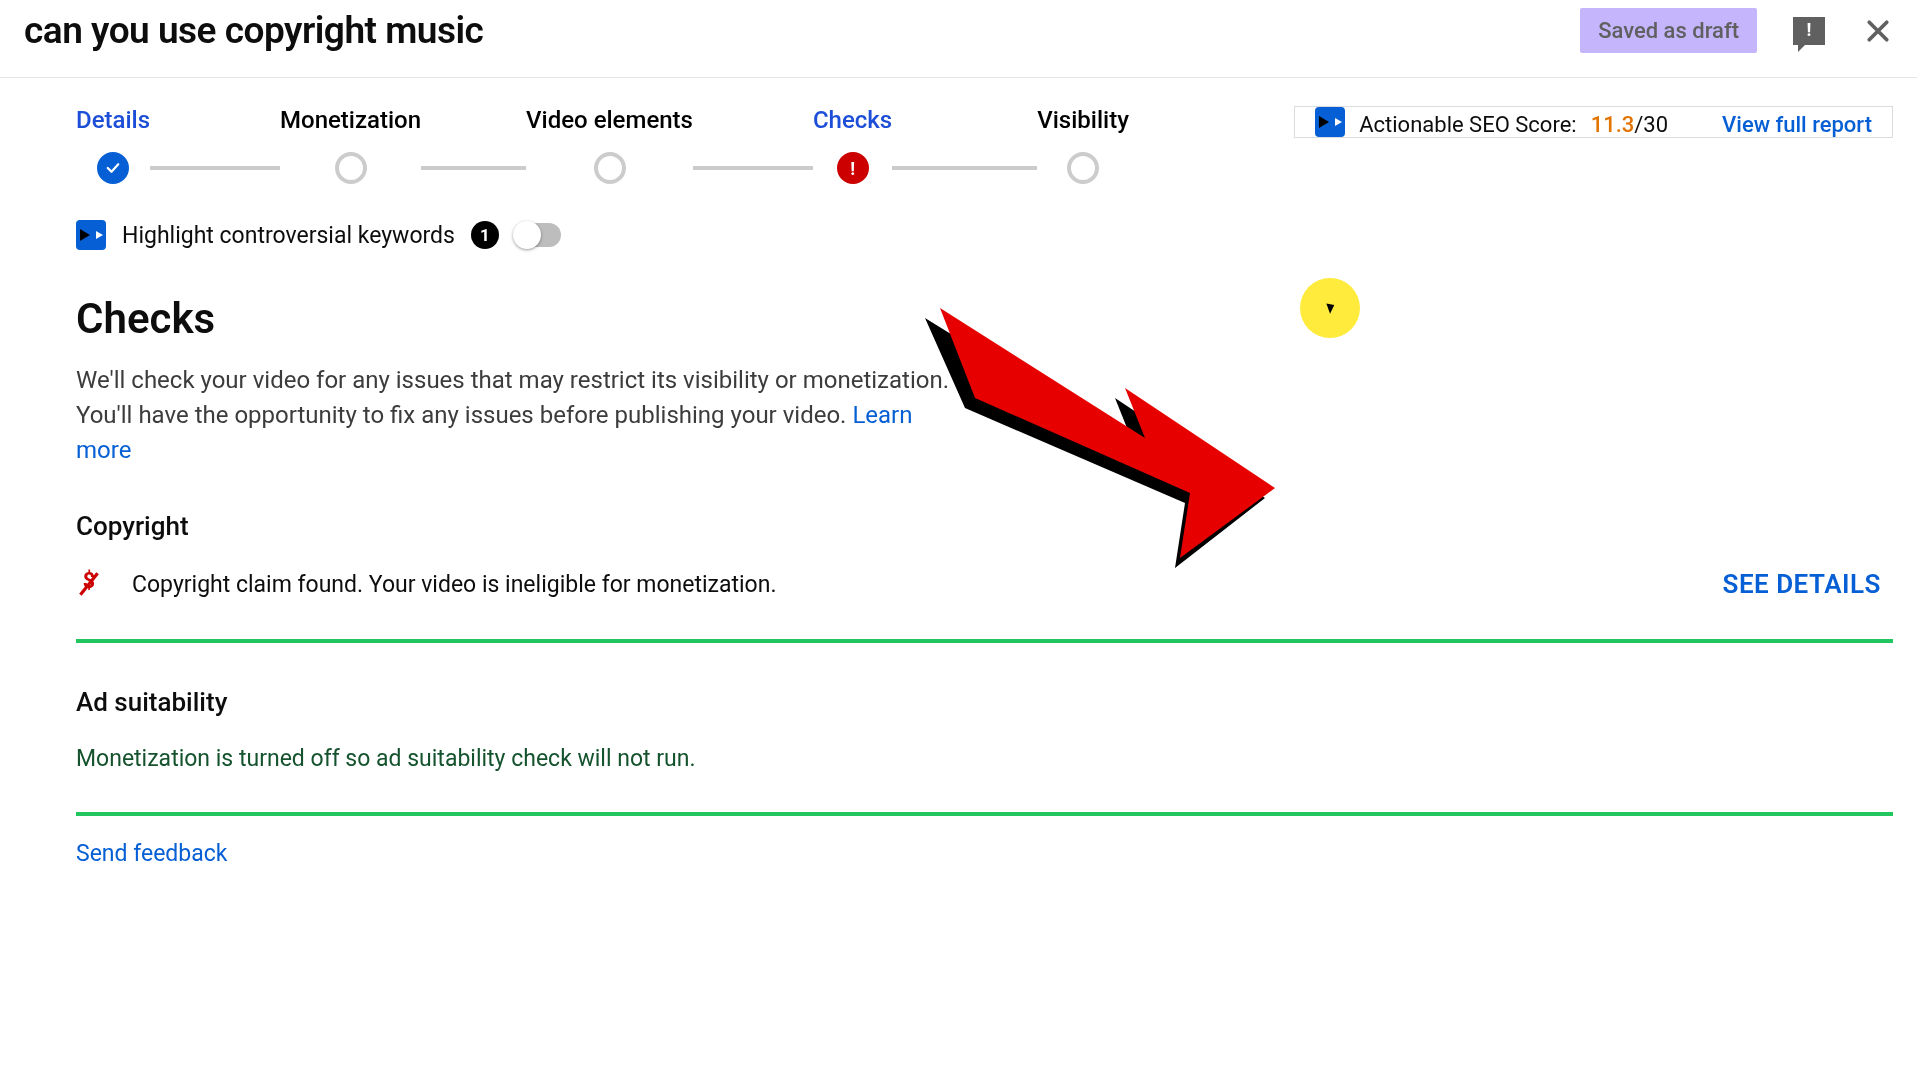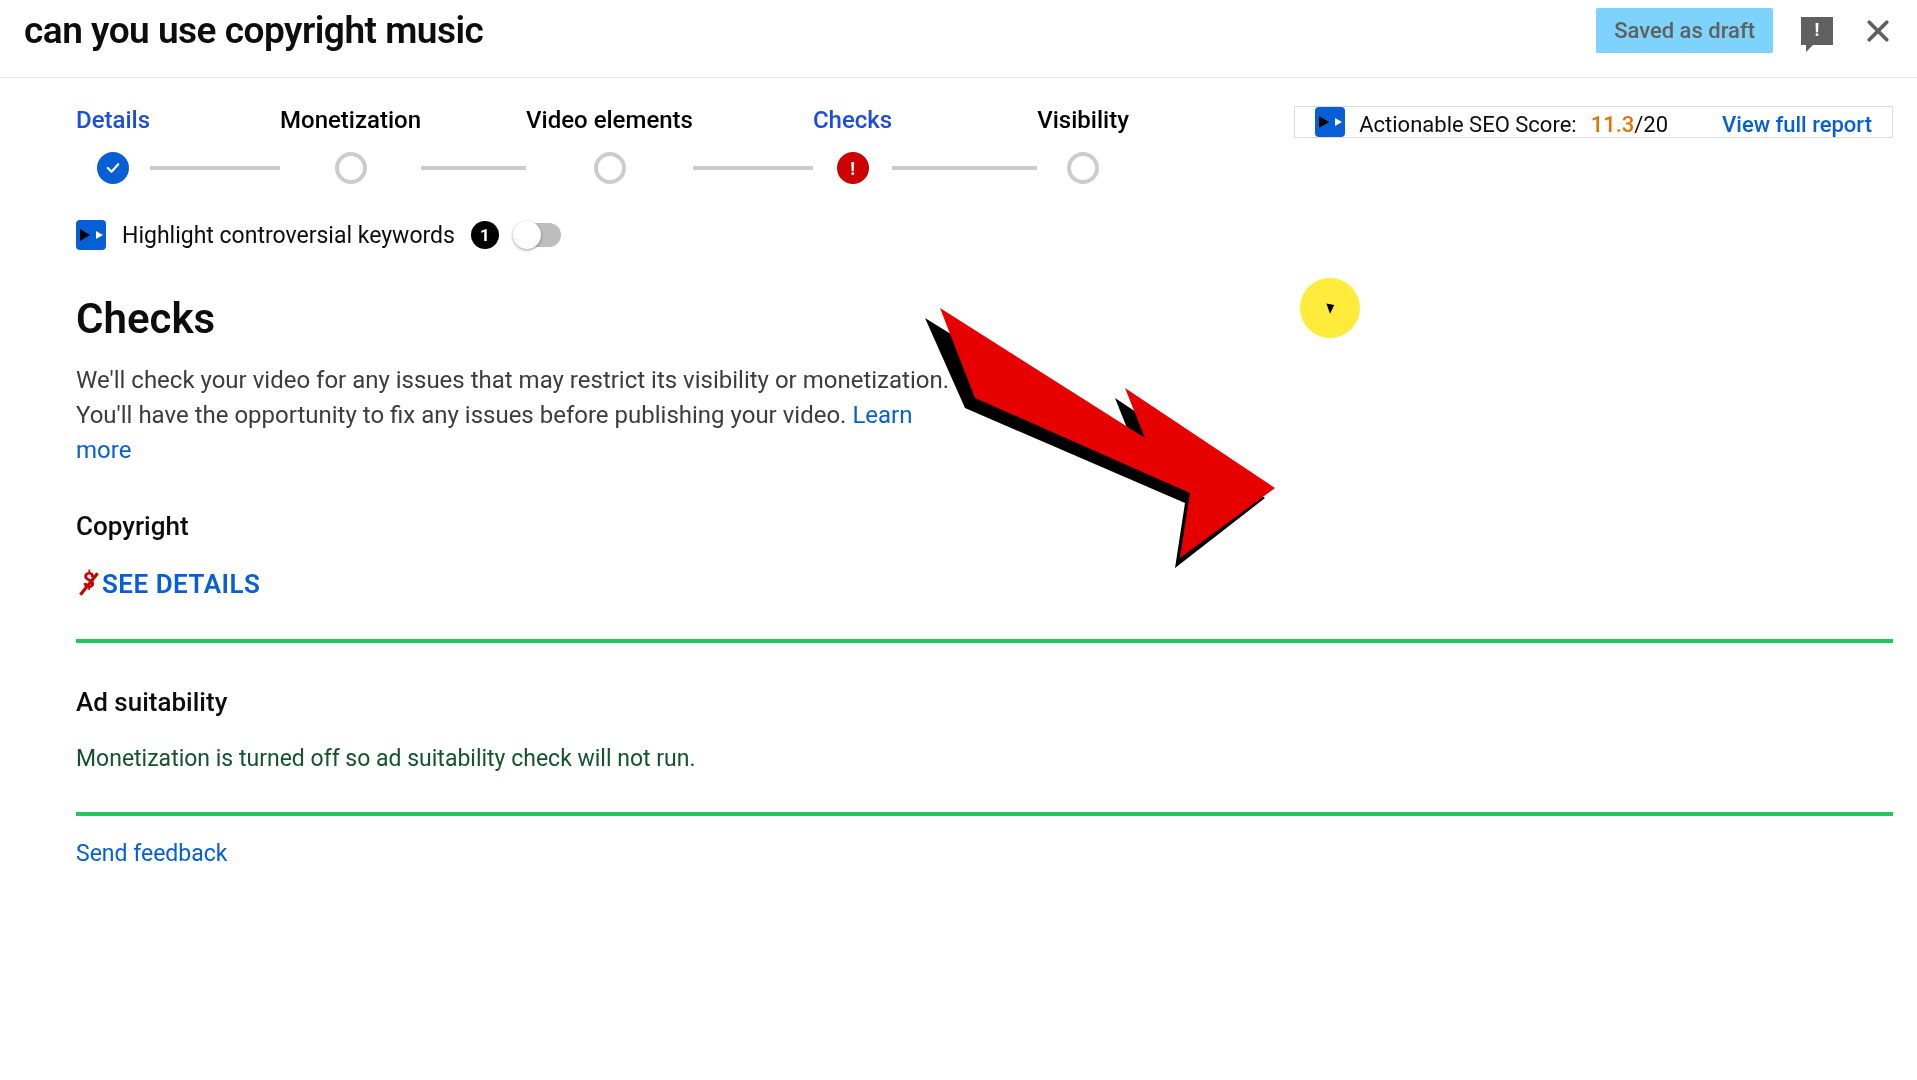--- a/index.html
+++ b/index.html
@@ -3,29 +3,30 @@
 <meta charset="utf-8">
 <style>
   * { box-sizing: border-box; margin: 0; padding: 0; }
   body { font-family: Roboto, Arial, sans-serif; background: #fff; color: #0d0d0d; }
   
   .header {
     display: flex;
     align-items: center;
     padding: 8px 24px 24px 24px;
     border-bottom: 1px solid #e5e5e5;
+    gap: 8px;
   }
   .header-title {
     font-size: 37px;
     font-weight: 600;
     letter-spacing: -0.5px;
     flex: 1;
   }
   .draft-badge {
-    background: #7dd3fc;
+    background: #c4b5fd;
     color: #606060;
     font-size: 22px;
     font-weight: 500;
     padding: 10px 18px;
     border-radius: 2px;
   }
   .feedback-icon {
     width: 32px; height: 28px;
     background: #606060;
     margin-left: 28px;
@@ -261,21 +262,21 @@
       <div class="step-connector w4"></div>
       <div class="step">
         <div class="step-label inactive">Visibility</div>
         <div class="step-node"></div>
       </div>
     </div>
 
     <div class="seo-card">
       <div class="vidiq-icon"></div>
       <span>Actionable SEO Score:</span>
-      <span><span class="seo-score-val">11.3</span><span>/20</span></span>
+      <span><span class="seo-score-val">11.3</span><span>/30</span></span>
       <span class="seo-link">View full report</span>
     </div>
   </div>
 
   <div class="keyword-row">
     <div class="kw-icon"></div>
     <div class="kw-label">Highlight controversial keywords</div>
     <div class="kw-badge">1</div>
     <div class="toggle"></div>
   </div>
@@ -287,20 +288,21 @@
 
   <div class="check-group">
     <div class="check-title">Copyright</div>
     <div class="check-row">
       <div class="dollar-off-icon">
         <svg width="26" height="30" viewBox="0 0 24 28">
           <text x="12" y="18" text-anchor="middle" font-size="20" font-weight="700" fill="#cc0000">$</text>
           <line x1="4" y1="24" x2="20" y2="4" stroke="#cc0000" stroke-width="3"></line>
         </svg>
       </div>
+      <div class="check-msg">Copyright claim found. Your video is ineligible for monetization.</div>
       <div class="see-details">SEE DETAILS</div>
     </div>
   </div>
 
   <div class="check-group">
     <div class="check-title">Ad suitability</div>
     <div class="check-row">
       <div class="check-msg muted">Monetization is turned off so ad suitability check will not run.</div>
     </div>
   </div>

